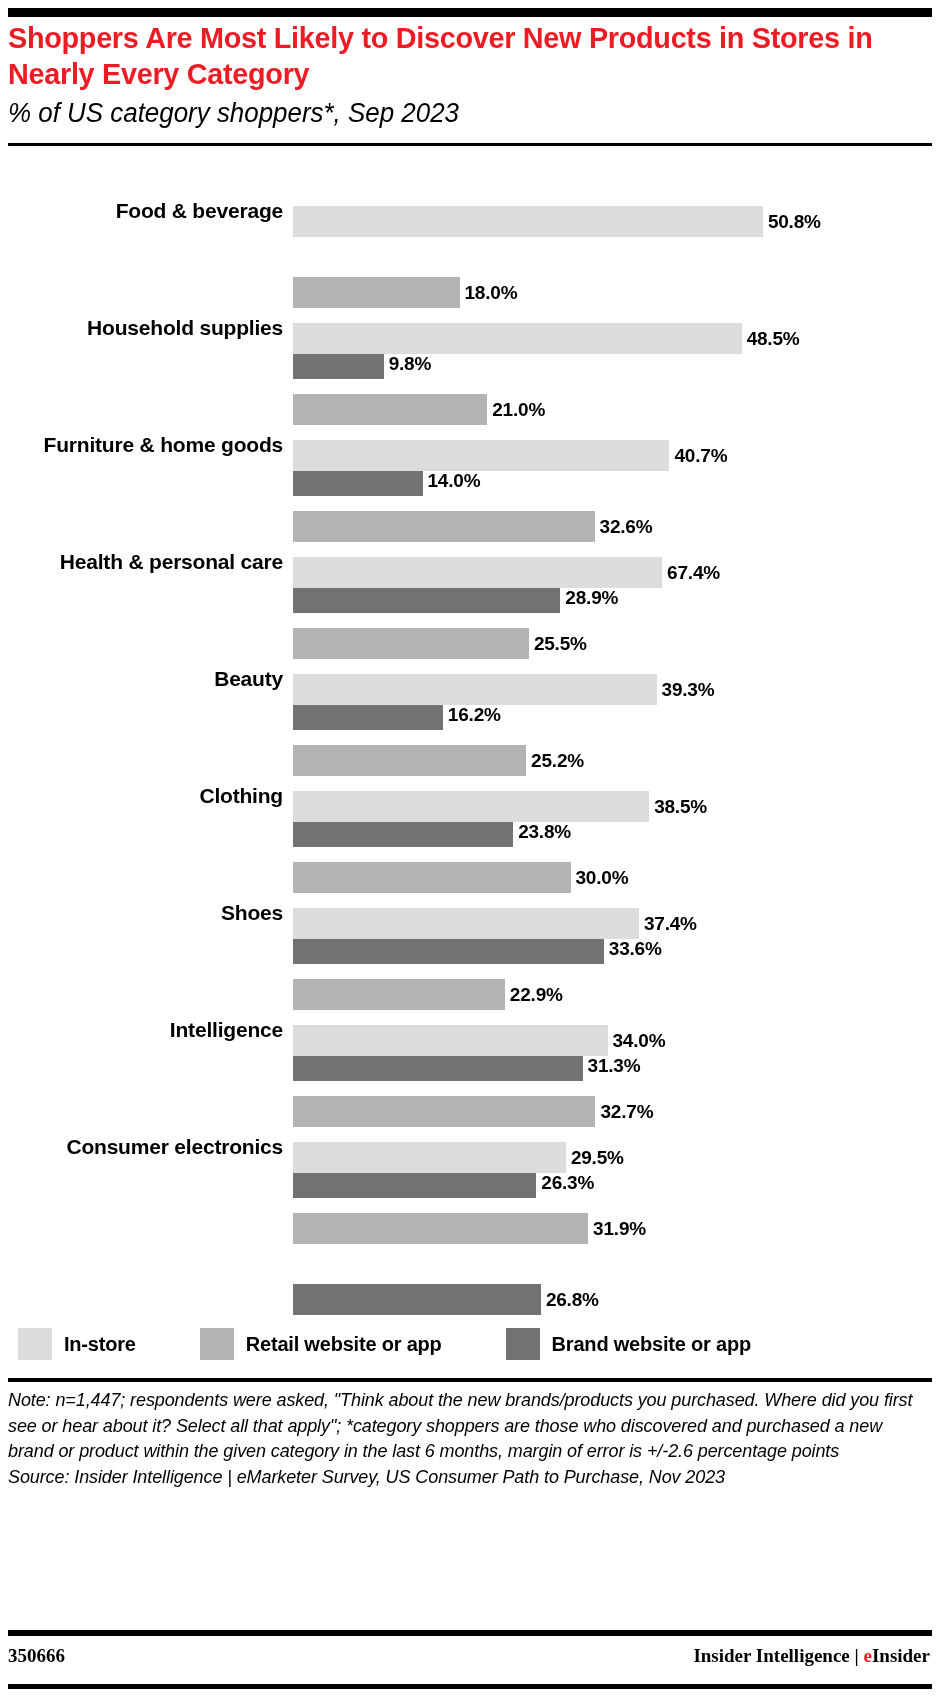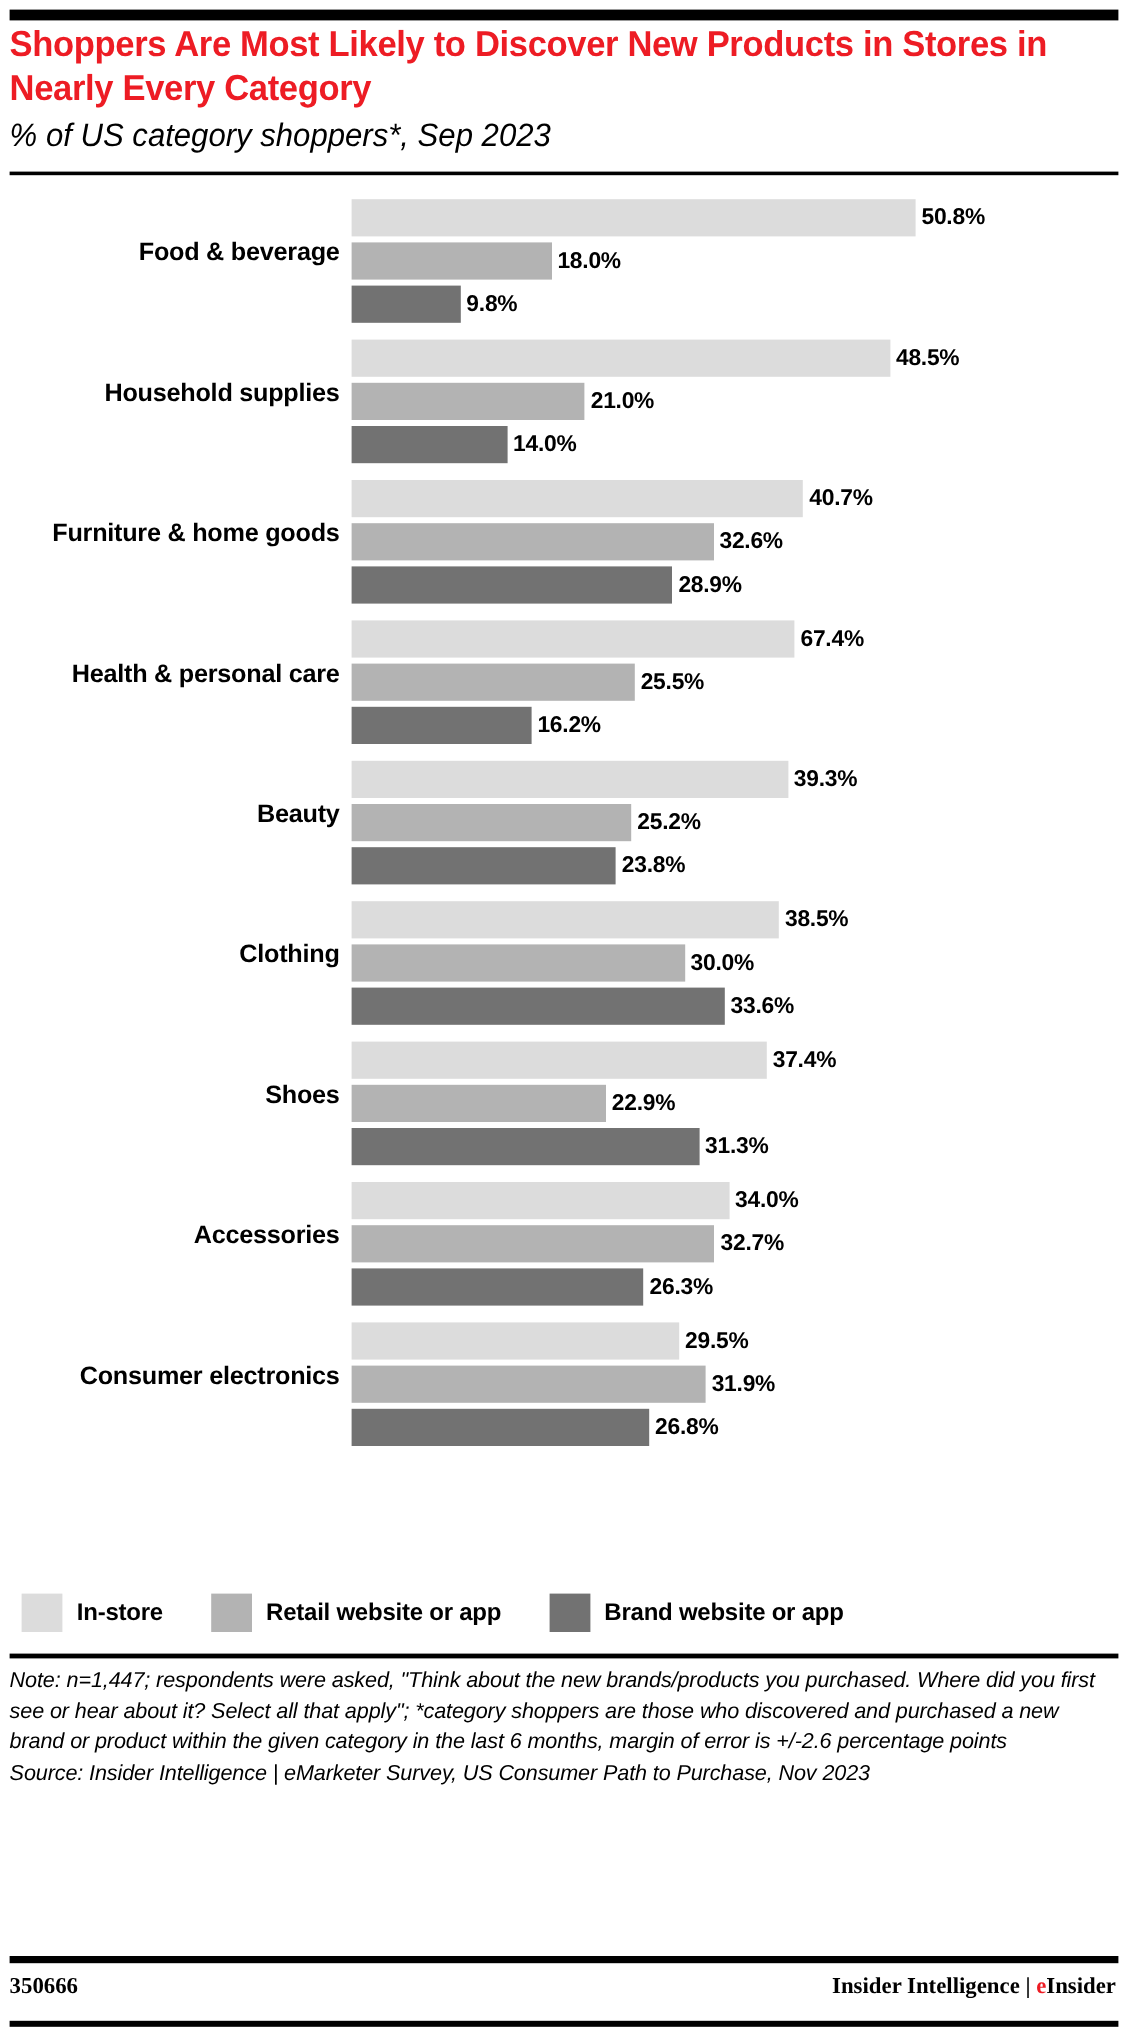--- a/index.html
+++ b/index.html
@@ -95,20 +95,21 @@
     left: 293px;
     top: 14px;
     right: 0;
   }
   .bar-row {
     position: relative;
     height: 31px;
     margin-bottom: 5px;
     display: flex;
     align-items: center;
+    margin-top: 40px;
   }
   .bar {
     height: 31px;
     display: block;
   }
   .bar.s0 { background: #DCDCDC; }
   .bar.s1 { background: #B3B3B3; }
   .bar.s2 { background: #727272; }
   .bar-val {
     font-size: 19px;
@@ -120,20 +121,21 @@
   }
 
   
   .legend {
     position: absolute;
     left: 18px;
     top: 1322px;
     height: 44px;
     display: flex;
     align-items: center;
+    gap: 24px;
   }
   .legend-item {
     display: flex;
     align-items: center;
     margin-right: 40px;
   }
   .swatch {
     width: 34px;
     height: 32px;
     display: block;
@@ -339,21 +341,21 @@
             <div class="bar s1" style="width: 211.825px; background: rgb(179, 179, 179);"></div>
             <span class="bar-val">22.9%</span>
           </div>
           <div class="bar-row">
             <div class="bar s2" style="width: 289.525px; background: rgb(114, 114, 114);"></div>
             <span class="bar-val">31.3%</span>
           </div>
         </div>
       </div>
       <div class="group">
-        <div class="cat-label">Accessories</div>
+        <div class="cat-label">Intelligence</div>
         <div class="bars">
           <div class="bar-row">
             <div class="bar s0" style="width: 314.5px; background: rgb(220, 220, 220);"></div>
             <span class="bar-val">34.0%</span>
           </div>
           <div class="bar-row">
             <div class="bar s1" style="width: 302.475px; background: rgb(179, 179, 179);"></div>
             <span class="bar-val">32.7%</span>
           </div>
           <div class="bar-row">

